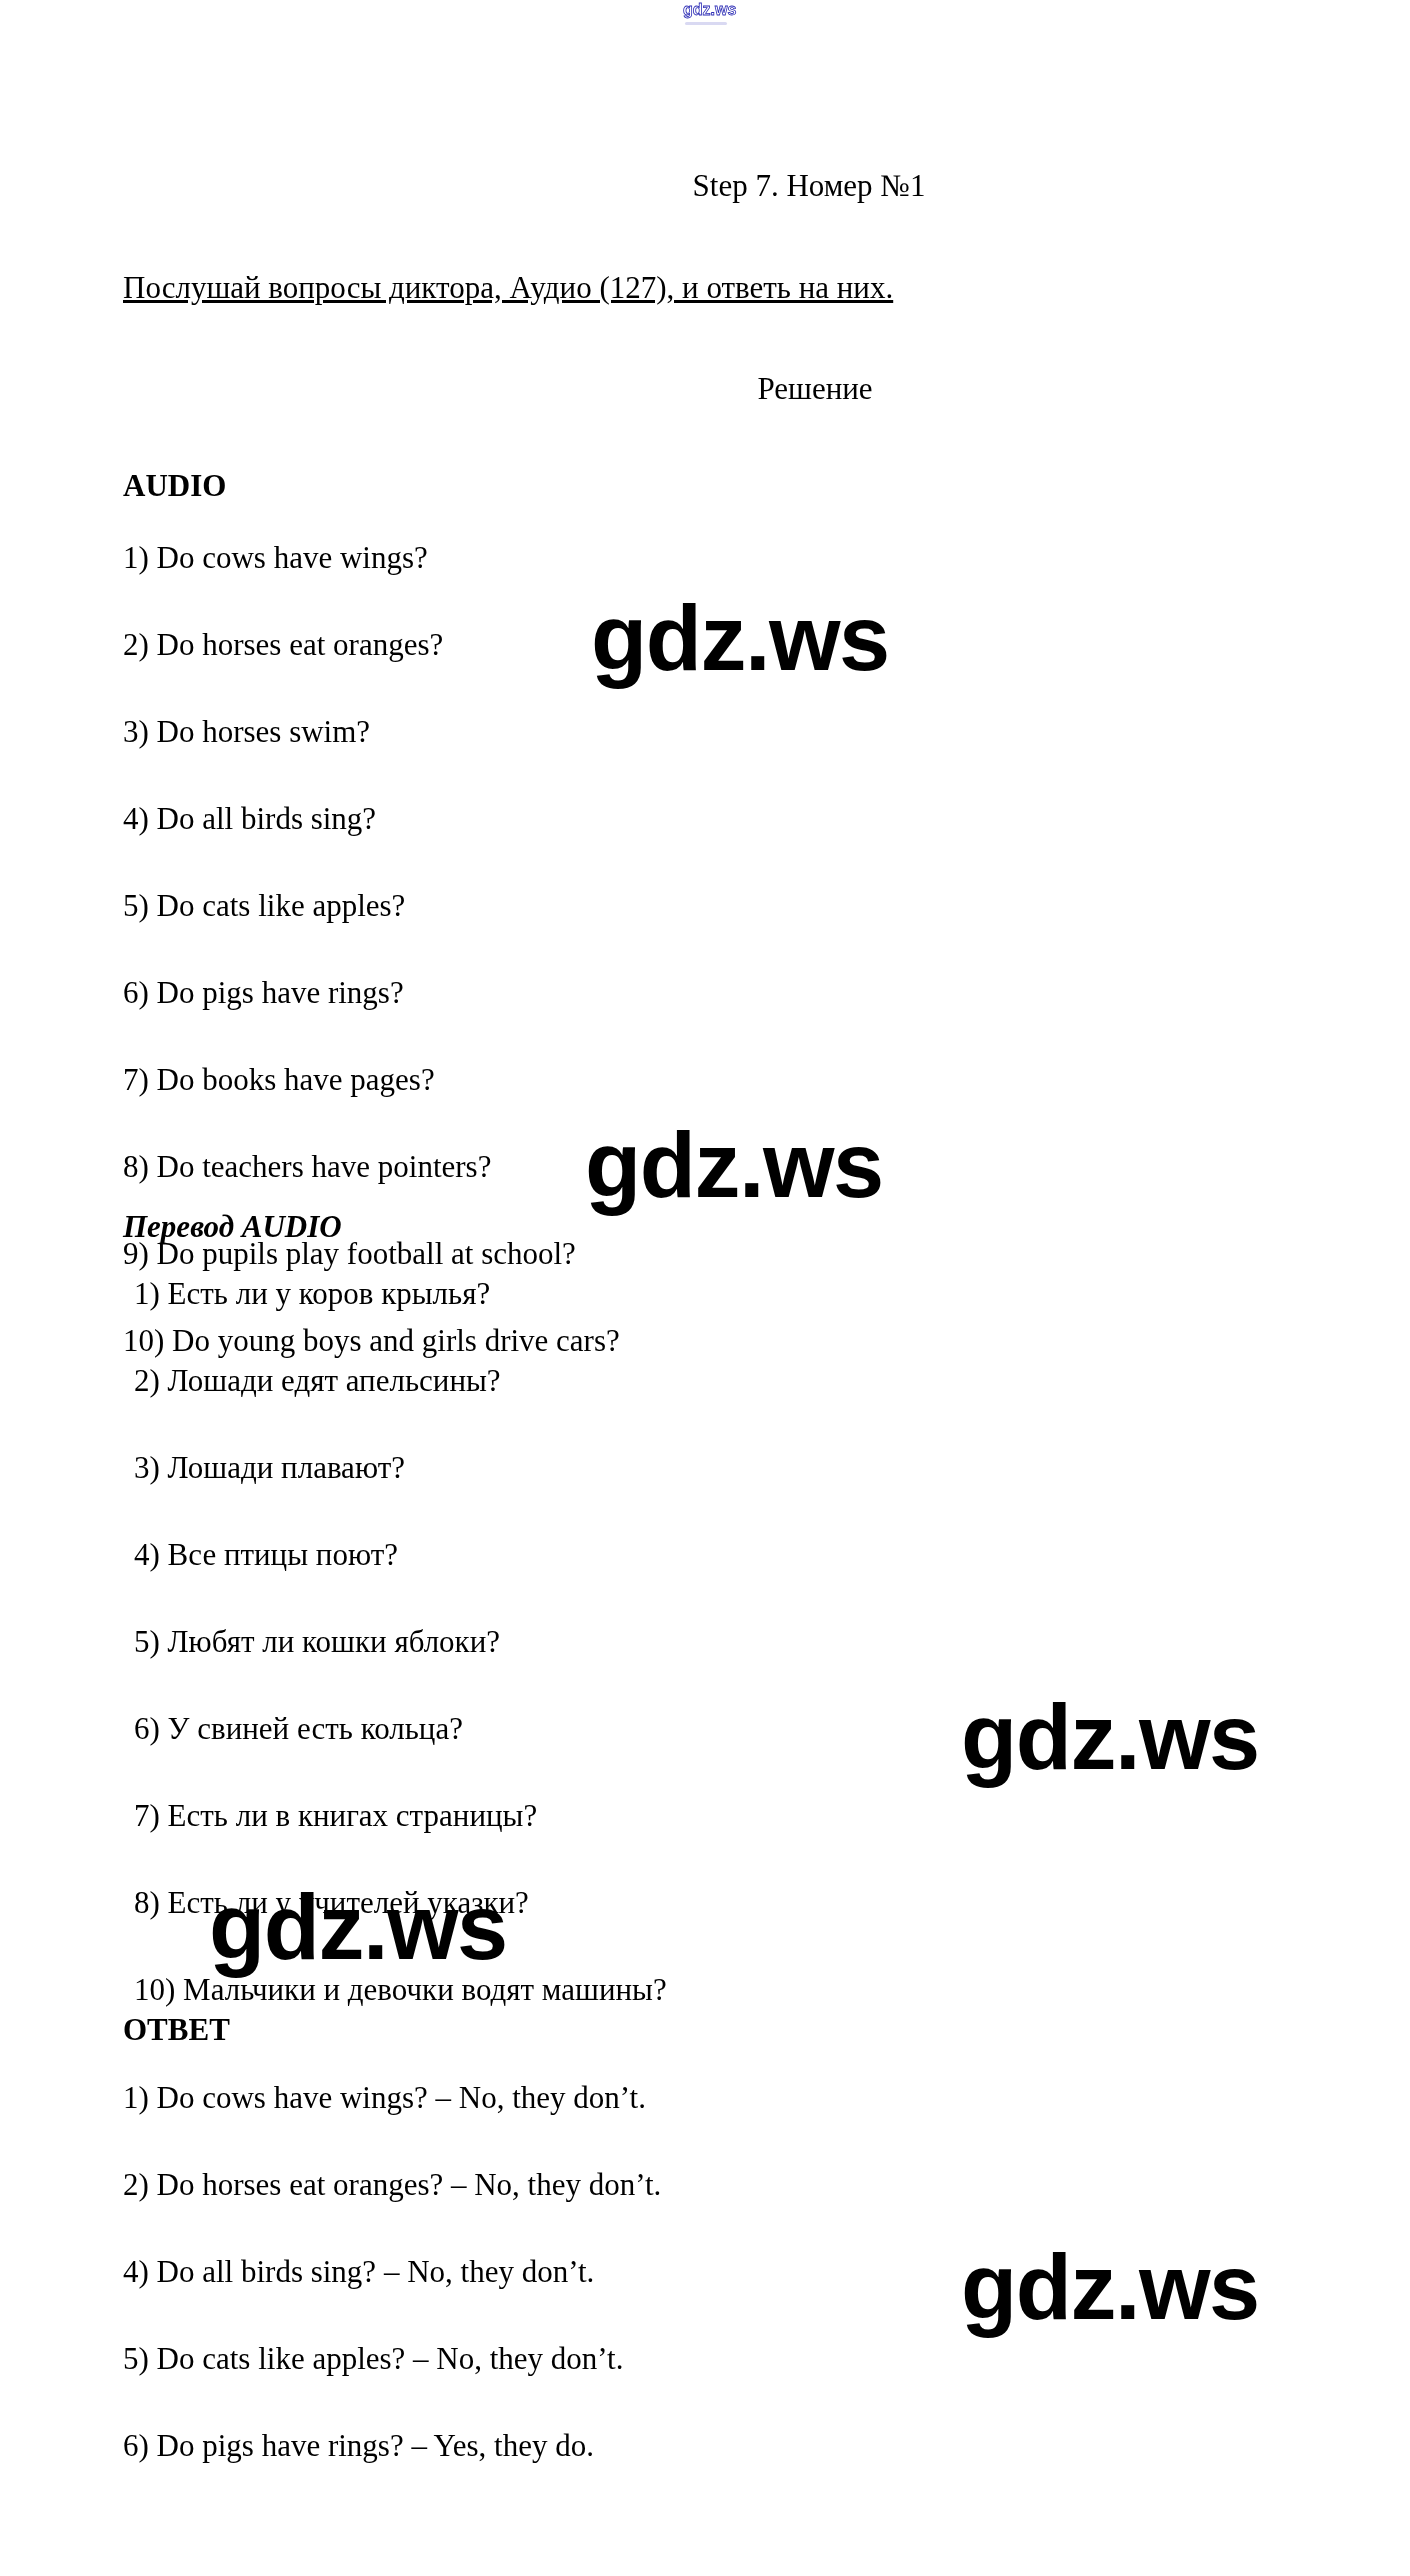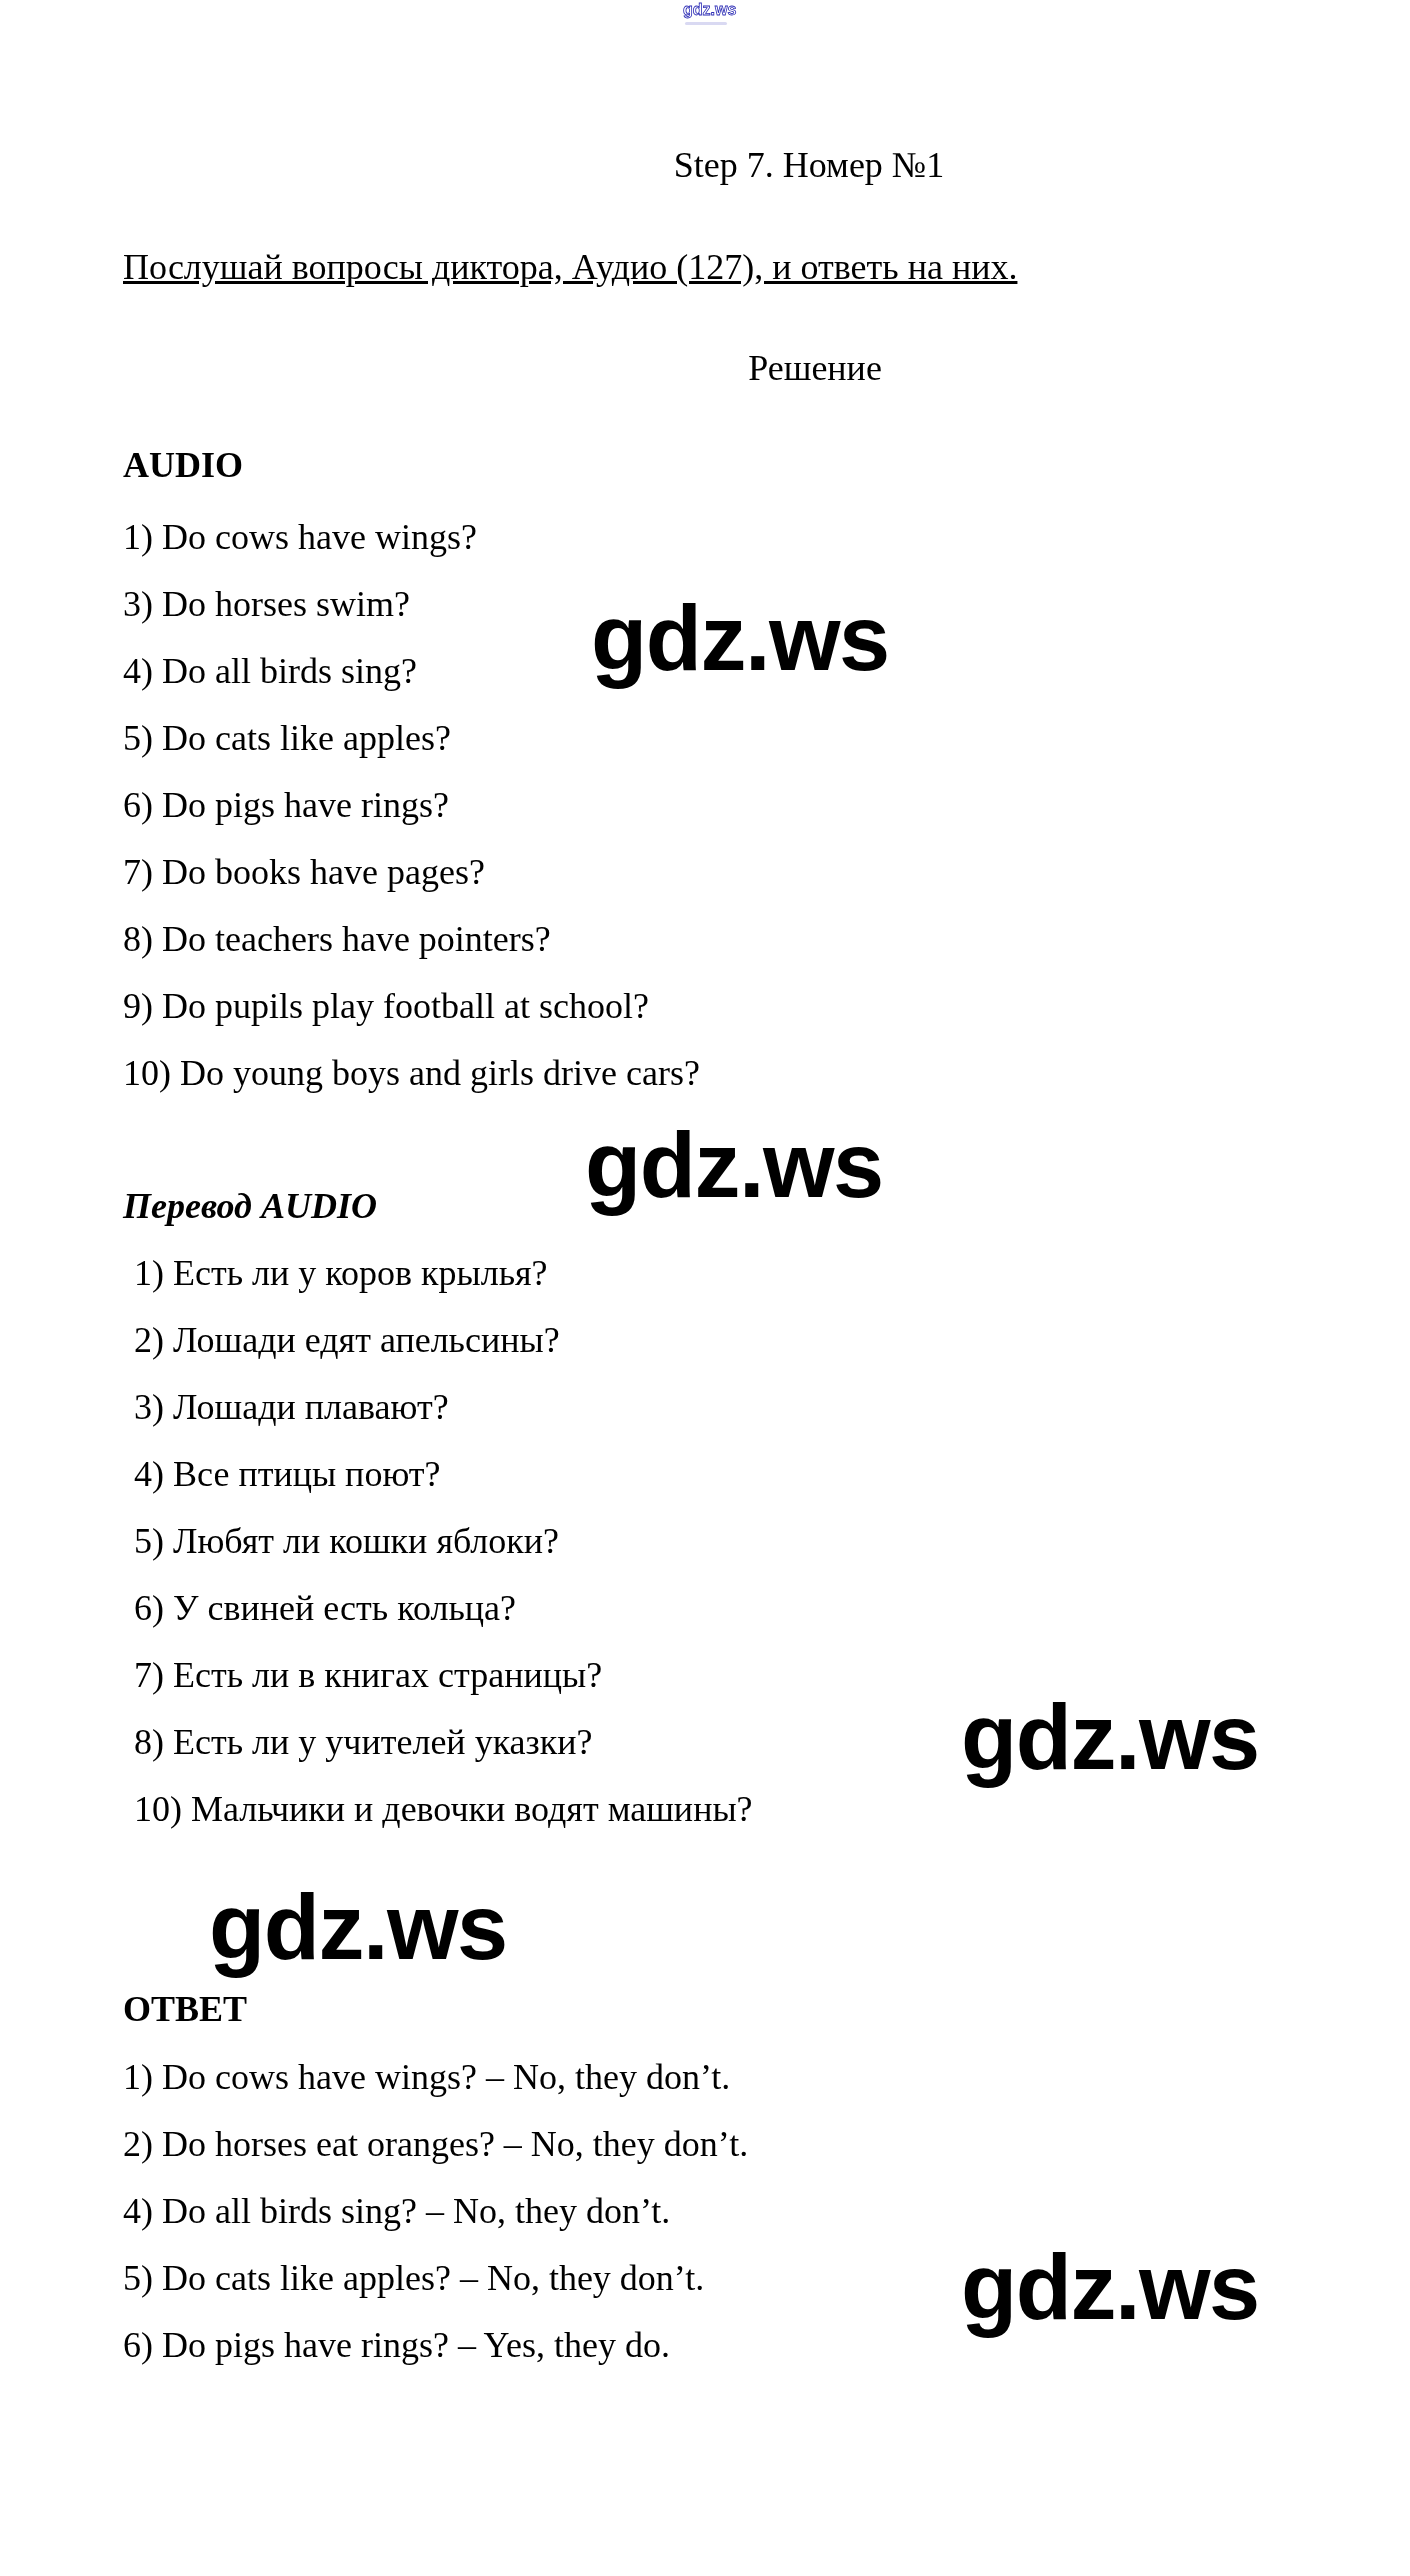--- a/index.html
+++ b/index.html
@@ -7,23 +7,24 @@
     position: relative;
     width: 1411px;
     height: 2576px;
     background: #ffffff;
     color: #000000;
     font-family: "Liberation Serif", "DejaVu Serif", serif;
     overflow: hidden;
   }
   .abs { position: absolute; }
   .line {
-    font-size: 36px;
+    font-size: 31px;
     line-height: 67px;
     white-space: nowrap;
+    margin-top: 20px;
   }
   .centered { transform: translateX(-50%); }
   .heading-bold { font-weight: bold; }
   .heading-bold-italic { font-weight: bold; font-style: italic; }
   #page-title        { top: 132px;  left: 809px; }
   #task-text         { top: 234px;  left: 123px; text-decoration: underline; }
   #solution-label    { top: 335px;  left: 815px; }
   #audio-heading     { top: 432px;  left: 123px; }
   #audio-list        { top: 504px;  left: 123px; }
   #perevod-heading   { top: 1173px; left: 123px; }
@@ -68,20 +69,21 @@
 <div class="abs watermark-tiny">gdz.ws</div>
 <div class="abs watermark-tiny-smudge"></div>
 
 <div id="page-title" class="abs line centered">Step 7. Номер №1</div>
 <div id="task-text" class="abs line">Послушай вопросы диктора, Аудио (127), и ответь на них.</div>
 <div id="solution-label" class="abs line centered">Решение</div>
 
 <div id="audio-heading" class="abs line heading-bold">AUDIO</div>
 <div id="audio-list" class="abs">
     <div class="line">1) Do cows have wings?</div>
+    <div class="line">2) Do horses eat oranges?</div>
     <div class="line">3) Do horses swim?</div>
     <div class="line">4) Do all birds sing?</div>
     <div class="line">5) Do cats like apples?</div>
     <div class="line">6) Do pigs have rings?</div>
     <div class="line">7) Do books have pages?</div>
     <div class="line">8) Do teachers have pointers?</div>
     <div class="line">9) Do pupils play football at school?</div>
     <div class="line">10) Do young boys and girls drive cars?</div>
   </div>
 

